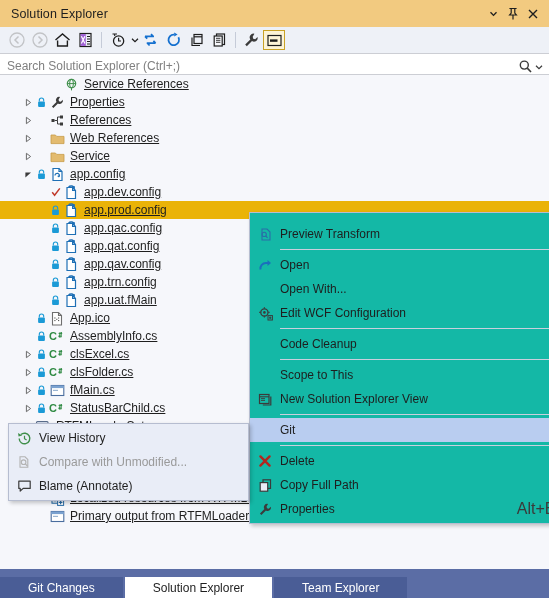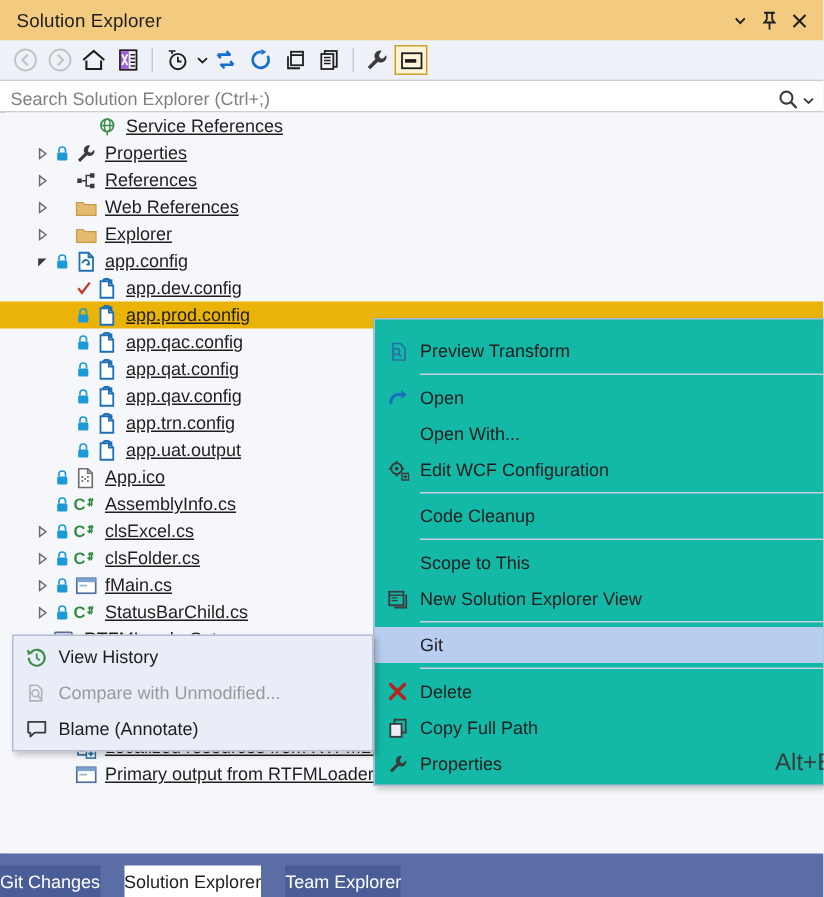--- a/index.html
+++ b/index.html
@@ -106,22 +106,22 @@
     margin-top:32px;
   }
 
   
   .tabbar{
     position:absolute;left:0;top:569px;width:549px;height:29px;
     background:#5b6da5;display:flex;align-items:flex-end;
     box-sizing:border-box;
   }
   .tab{
-    height:21px;display:flex;align-items:center;padding:0 0;
-    font-size:12px;color:#ffffff;box-sizing:border-box;margin-right:16px;
+    height:21px;display:flex;align-items:center;padding:0 28px;
+    font-size:12px;color:#ffffff;box-sizing:border-box;margin-right:2px;
     background:#4a5d96;
   }
   .tab.active{background:#ffffff;color:#1e1e1e;}
   .tabbar-fill{flex:1;}
 </style>
 </head>
 <body>
 
 <div class="window">
 
@@ -330,21 +330,21 @@
           <svg width="9" height="9" viewBox="0 0 9 9">
             <path d="M2.4 1.3 L6.6 4.5 L2.4 7.7 Z" fill="none" stroke="#6b6b6b" stroke-width="1"></path>
           </svg>
         </div>
         <div class="lock"></div>
         <div class="ico">
           <svg width="15" height="13" viewBox="0 0 15 13">
             <path d="M1 3 h4.4 l1.3 1.4 H14 v7.2 H1 Z" fill="#e3bb6f" stroke="#c79a46" stroke-width=".8"></path>
           </svg>
         </div>
-        <div class="label">Explorer</div>
+        <div class="label">Service</div>
       </div>
       <div class="row">
         <div style="width: 22px; flex: 0 0 22px;"></div>
         <div class="expander">
           <svg width="9" height="9" viewBox="0 0 9 9">
             <path d="M1.4 2.4 L7 2.4 L1.4 7.6 Z" fill="#3b3b3b"></path>
           </svg>
         </div>
         <div class="lock">
           <svg width="9" height="11" viewBox="0 0 9 11">
@@ -485,21 +485,21 @@
           </svg>
         </div>
         <div class="ico">
           <svg width="15" height="15" viewBox="0 0 15 15">
             <path d="M3 2.5 h5.6 l2.9 2.9 v8.1 H3 Z" fill="#ffffff" stroke="#1e6fb5" stroke-width="1.2"></path>
             <path d="M8.6 2.5 v2.9 h2.9" fill="none" stroke="#1e6fb5" stroke-width="1.2"></path>
             <path d="M4.6 2 a3.4 3.4 0 0 1 5.8 1.6" fill="none" stroke="#1e6fb5" stroke-width="1.5"></path>
             <path d="M10.9 1 l-.3 3.2 -2.5 -1.6 z" fill="#1e6fb5"></path>
           </svg>
         </div>
-        <div class="label">app.uat.output</div>
+        <div class="label">app.uat.fMain</div>
       </div>
       <div class="row">
         <div style="width: 22px; flex: 0 0 22px;"></div>
         <div class="expander"></div>
         <div class="lock">
           <svg width="9" height="11" viewBox="0 0 9 11">
             <path d="M2.3 4.6 V3.2 a2.2 2.2 0 0 1 4.4 0 V4.6" fill="none" stroke="#1b9ad6" stroke-width="1.1"></path>
             <rect x="1.1" y="4.6" width="6.8" height="5.4" rx="1" fill="#1b9ad6"></rect>
           </svg>
         </div>

